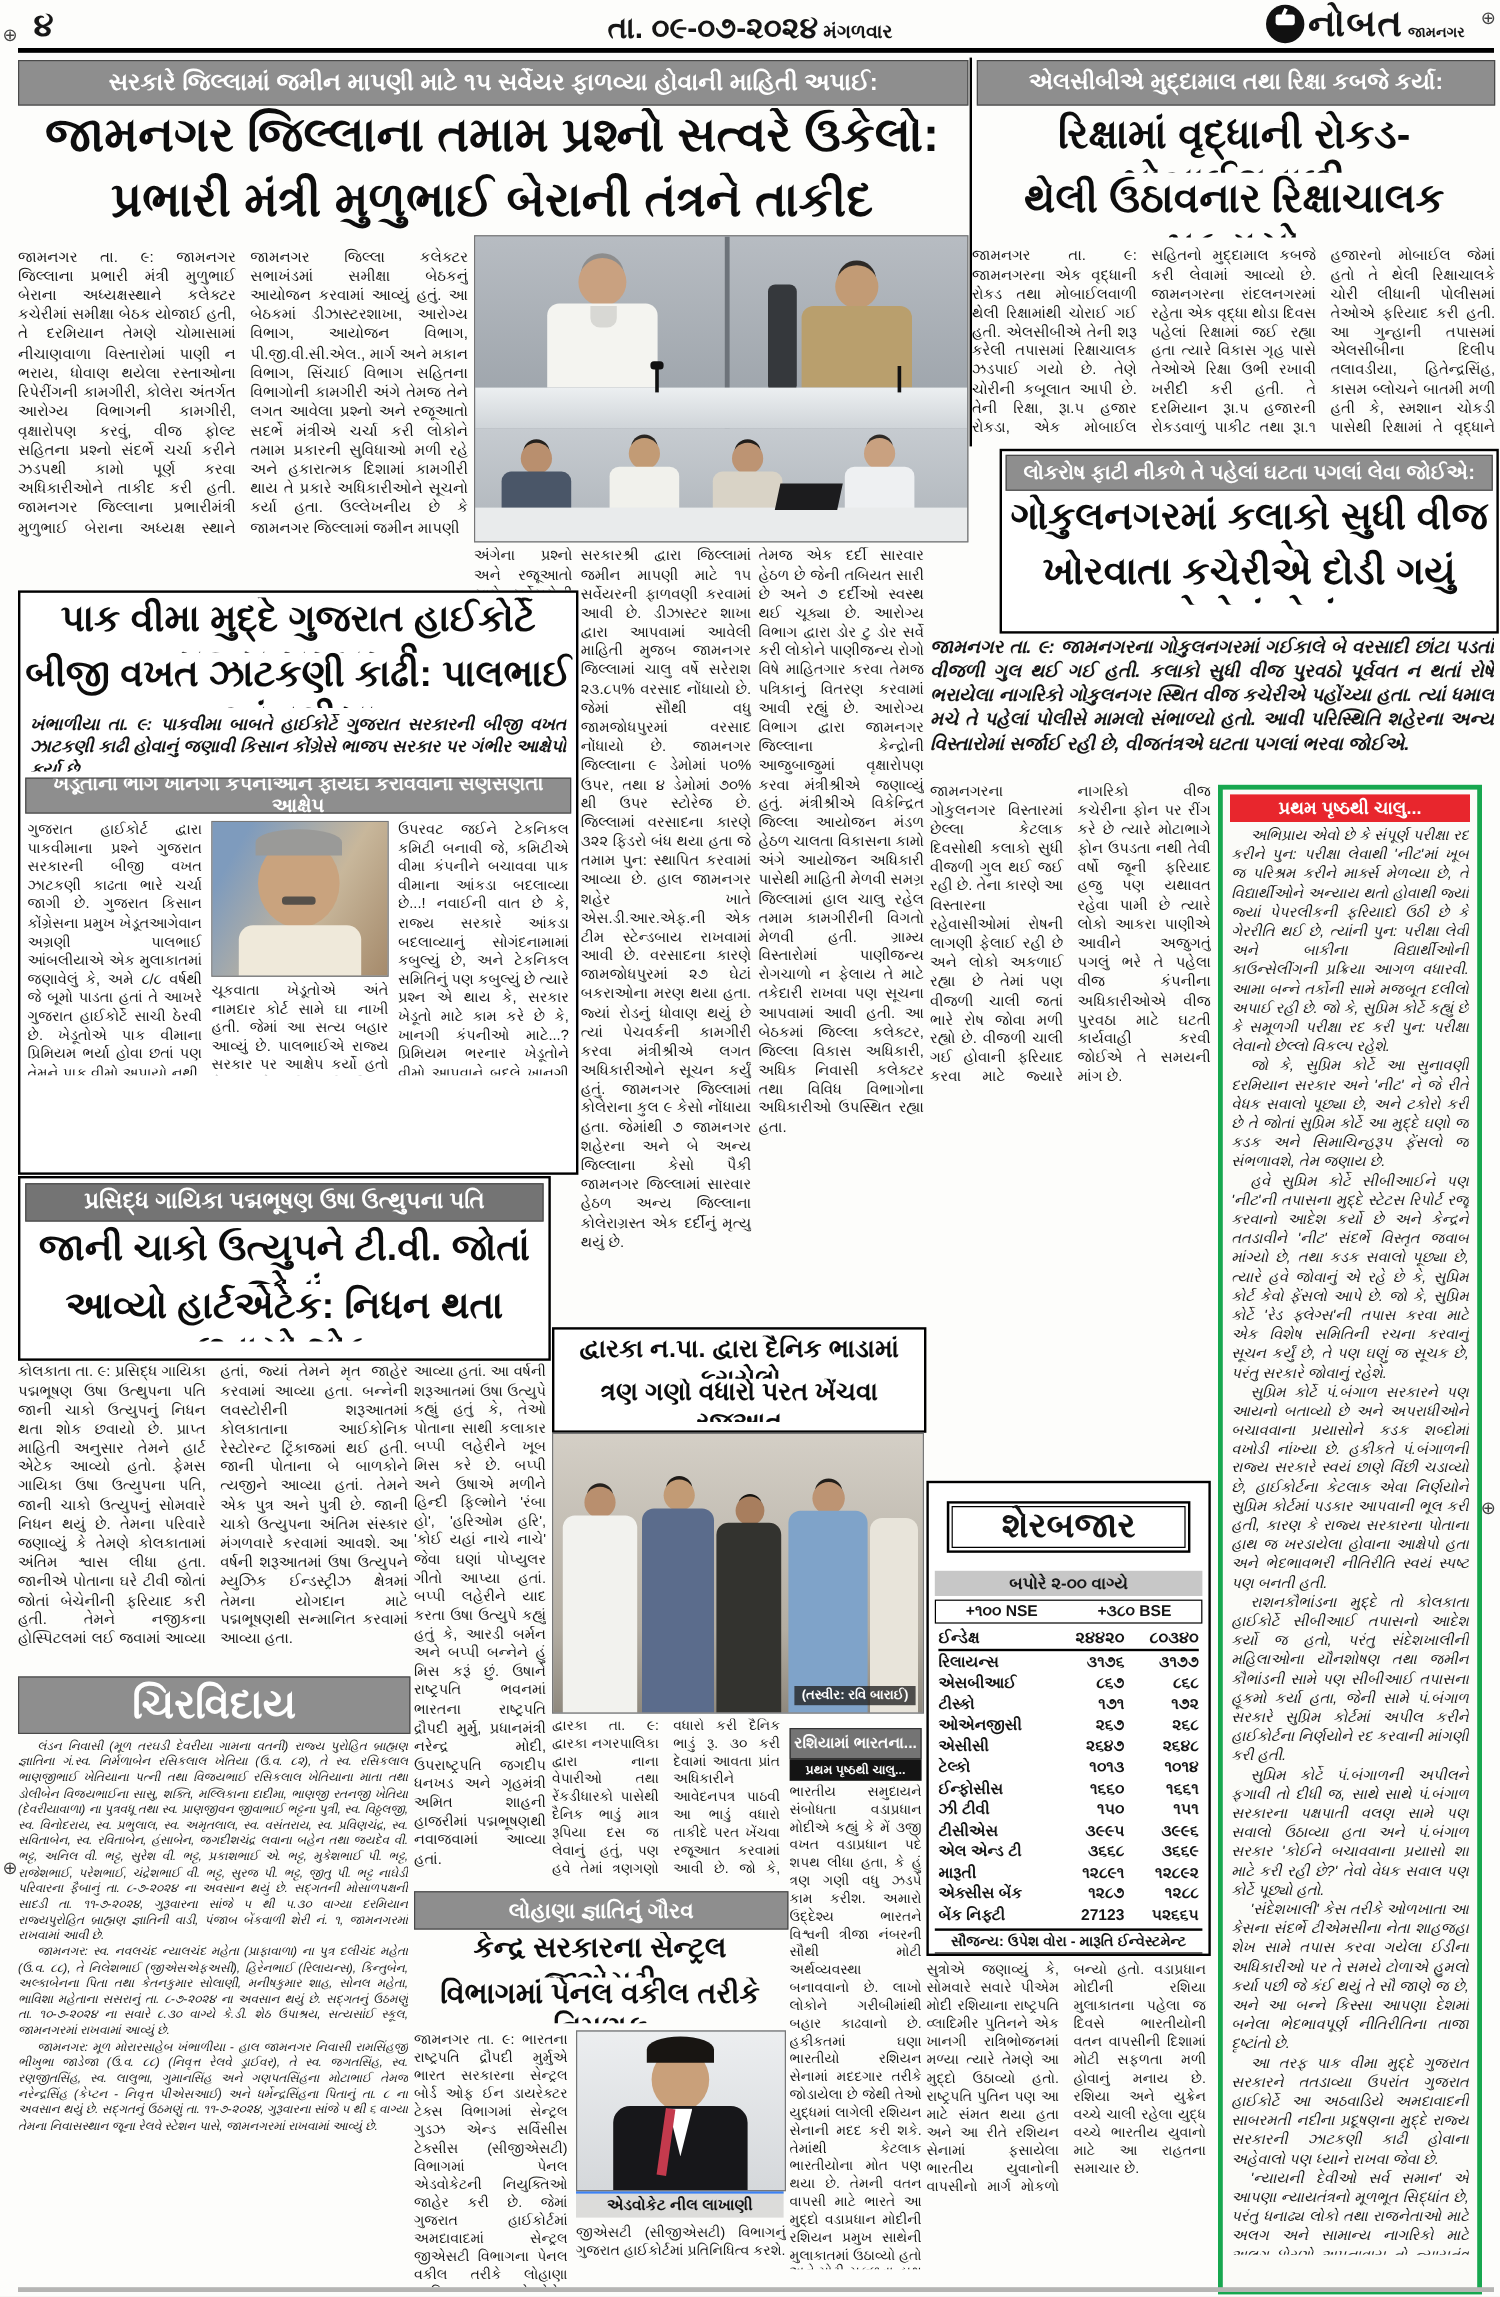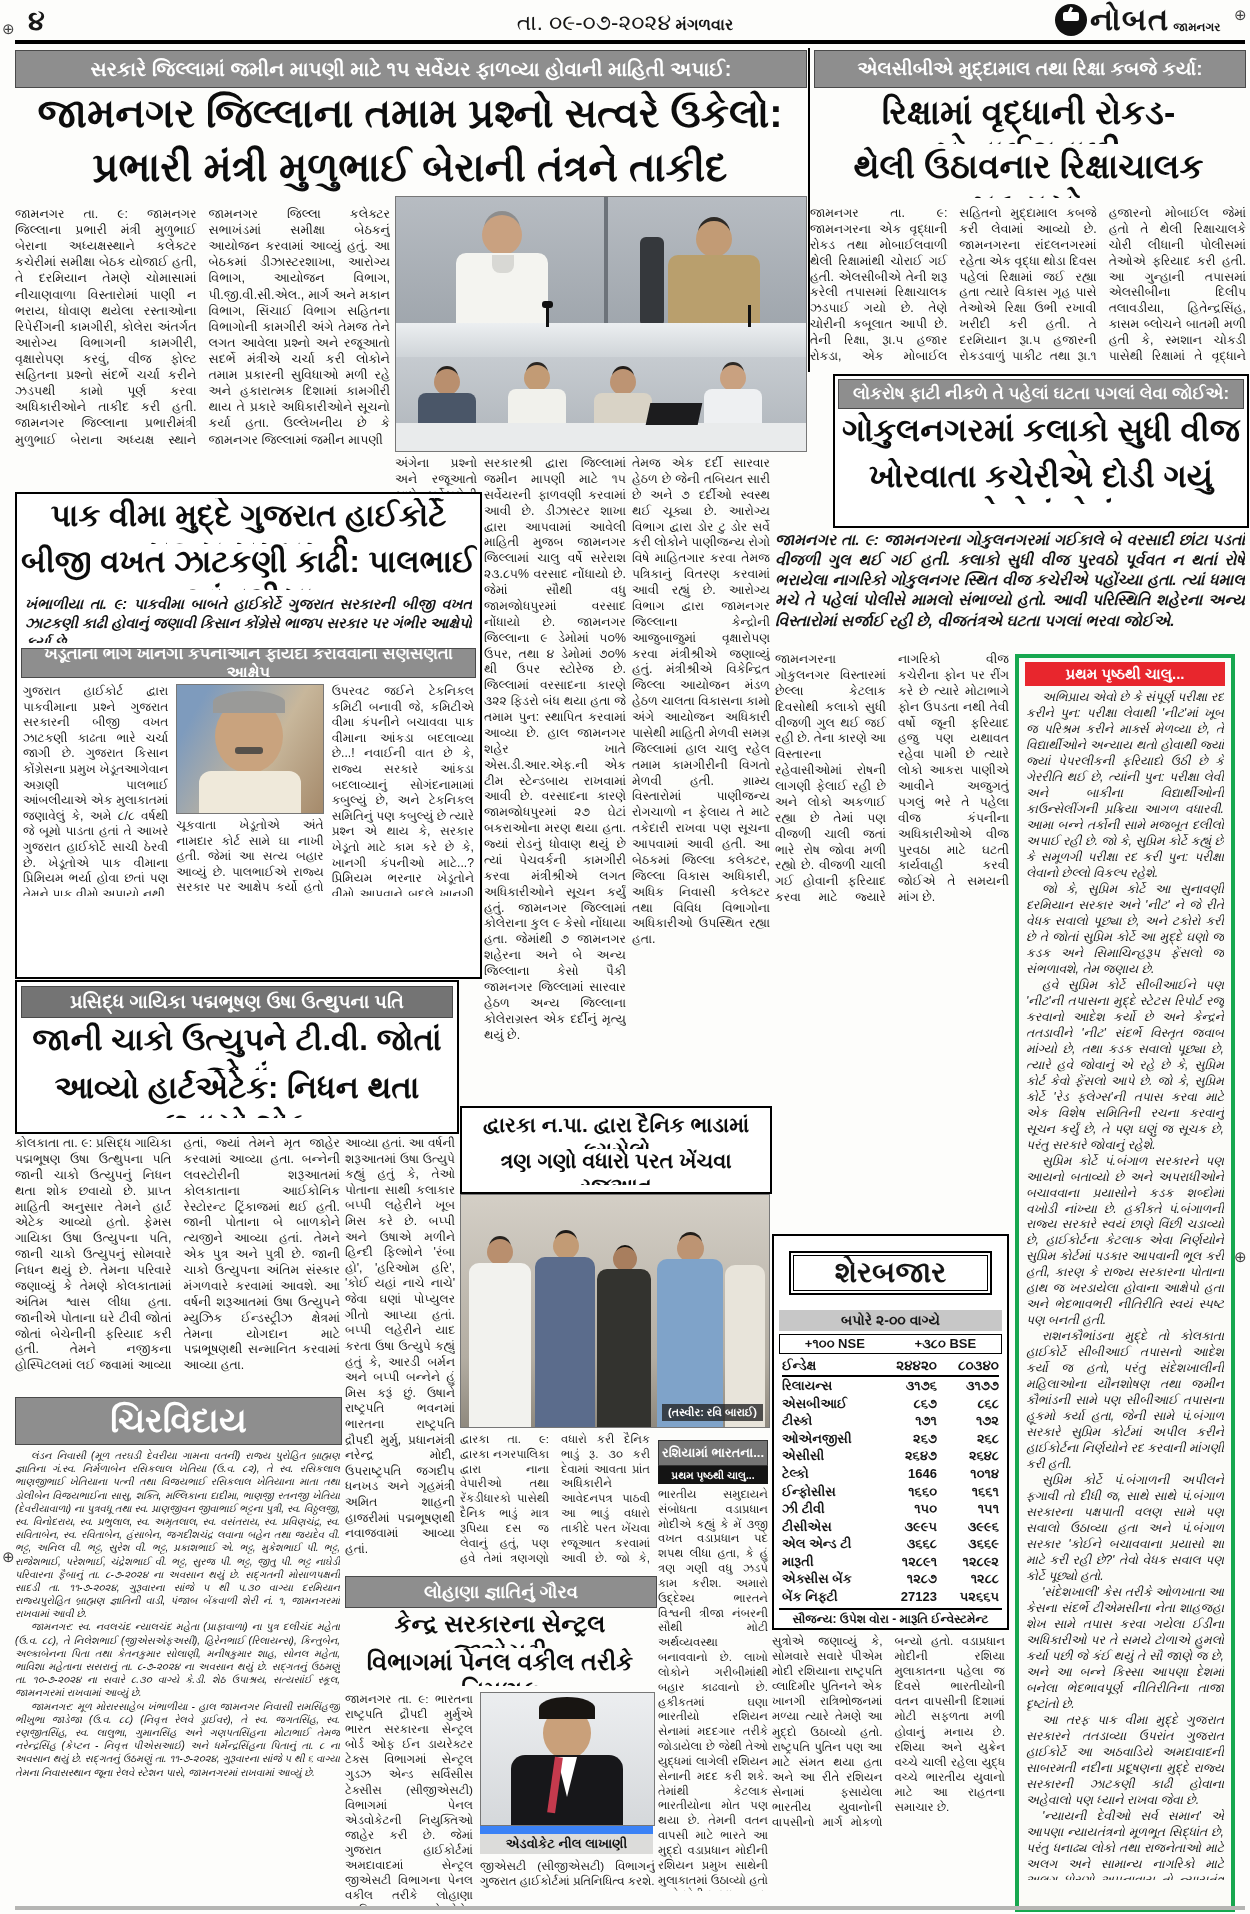--- a/index.html
+++ b/index.html
@@ -13,21 +13,21 @@
   .bt{text-align:justify;line-height:1.28;overflow:hidden;word-break:break-word;}
   .bt p{margin:0;text-indent:16px;font-style:italic;}
   .lead{font-style:italic;font-weight:bold;text-align:justify;line-height:1.3;overflow:hidden;}
   .rule{background:#000;}
   .colrule{column-gap:12px;}
   .ph{background:#a8adb2;overflow:hidden;border:1px solid #777;}
   .fig{position:absolute;}
   .round{border-radius:50%;}
   .cap-chip{position:absolute;right:6px;bottom:6px;background:rgba(35,35,35,.78);color:#fff;
             font-weight:bold;padding:2px 6px;font-size:11px;}
-  .cap-bar{background:#dcdcda;color:#111;font-weight:bold;text-align:center;border-top:8px solid #3b82f6;
+  .cap-bar{background:#dcdcda;color:#111;font-weight:bold;text-align:center;border-top:2px solid #3b82f6;
            font-size:13px;padding:2px 0;overflow:hidden;}
   .stock{border:2px solid #000;background:#fff;overflow:hidden;}
   .stock-title{margin:15px;border:2px solid #000;box-shadow:0 0 0 2px #fff inset,0 0 0 3px #000 inset;
                font-size:29px;font-weight:bold;text-align:center;padding:3px 0;}
   .stock-time{background:#c7c7c7;font-weight:bold;text-align:center;font-size:14px;padding:2px 0;margin:0 5px;}
   .stock-note{display:flex;justify-content:space-around;font-weight:bold;font-size:13px;border:1px solid #000;
               margin:3px 5px;padding:1px 0;}
   .stock-table{margin:2px 8px;font-size:13px;font-weight:bold;}
   .srow{display:flex;line-height:1.35;}
   .srow .sn{flex:1.5;text-align:left;}
@@ -46,21 +46,21 @@
 
 <div class="page">
 
   <div class="abs mark" style="left:2px;top:20px;">⊕</div>
   <div class="abs mark" style="left:1234px;top:6px;">⊕</div>
   <div class="abs mark" style="left:1234px;top:1248px;">⊕</div>
   <div class="abs mark" style="left:2px;top:1548px;">⊕</div>
 
   <div class="abs" style="left:28px;top:6px;font-size:27px;font-weight:bold;">૪</div>
   <div class="abs" style="left:0;top:10px;width:1250px;text-align:center;">
-    <span style="font-size:22px;font-weight:normal;text-align:center;">તા. ૦૯-૦૭-૨૦૨૪</span>
+    <span style="font-size:25px;font-weight:bold;text-align:center;">તા. ૦૯-૦૭-૨૦૨૪</span>
     <span style="font-size:16px;font-weight:bold;">મંગળવાર</span>
   </div>
   <div class="abs" style="left:1055px;top:2px;display:flex;align-items:center;">
     <span style="width:32px;height:32px;background:#111;border-radius:50%;position:relative;display:inline-block;margin-right:3px;">
       <span style="position:absolute;left:8px;top:8px;width:16px;height:9px;background:#fff;border-radius:2px;"></span>
       <span style="position:absolute;left:14px;top:3px;width:3px;height:6px;background:#fff;transform:rotate(25deg);"></span>
     </span>
     <span style="font-size:31px;font-weight:bold;letter-spacing:1px;">નોબત</span>
     <span style="font-size:12px;font-weight:bold;margin:14px 0 0 4px;">જામનગર</span>
   </div>
@@ -250,21 +250,21 @@
           </div>
 
           <div class="srow">
             <span class="sn">એસીસી</span>
             <span class="sa">૨૬૪૭</span>
             <span class="sb">૨૬૪૮</span>
           </div>
 
           <div class="srow">
             <span class="sn">ટેલ્કો</span>
-            <span class="sa">1646</span>
+            <span class="sa">૧૦૧૩</span>
             <span class="sb">૧૦૧૪</span>
           </div>
 
           <div class="srow">
             <span class="sn">ઈન્ફોસીસ</span>
             <span class="sa">૧૬૬૦</span>
             <span class="sb">૧૬૬૧</span>
           </div>
 
           <div class="srow">

